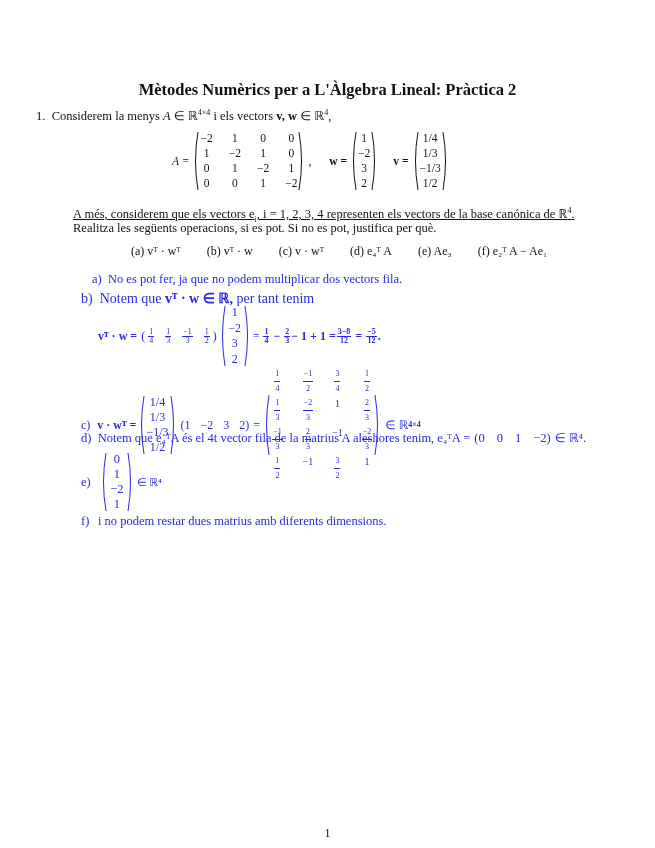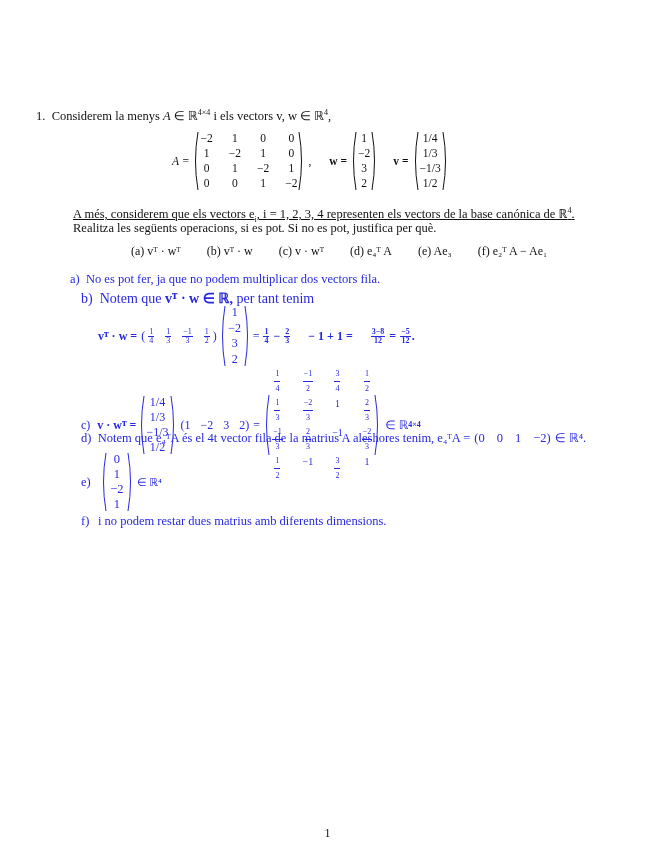--- a/index.html
+++ b/index.html
@@ -21,28 +21,29 @@
   .frac { display:inline-flex; flex-direction:column; align-items:center; vertical-align:middle; font-size:8px; line-height:8px; margin:0 1px; }
   .frac .n { border-bottom:0.8px solid currentColor; padding:0 1px; }
   .frac.bold { font-weight:bold; }
   .flex { display:flex; align-items:center; }
 </style>
 </head>
 <body>
 
 <div class="page">
 
+  <div class="title">Mètodes Numèrics per a L'Àlgebra Lineal: Pràctica 2</div>
 
   <div class="abs" style="left:36px; top:108px; font-size:12.5px;">
     <span>1.</span>&nbsp;
     <span>Considerem la menys</span>
     <i class="m">A</i>
     <span>∈ ℝ</span><sup>4×4</sup>
     <span>i els vectors</span>
-    <b class="v" style="font-weight:normal">v, w</b>
+    <b class="v" style="font-weight:bold">v, w</b>
     <span>∈ ℝ</span><sup>4</sup><span>,</span>
   </div>
 
   <div class="abs flex" style="left:172px; top:131px; font-size:11.5px;">
     <span style="font-style:italic;">A =</span>
     <span class="mat" style="margin-left:4px;">
       <span class="paren">
           <svg width="6" height="60" viewBox="0 0 6 60">
             <path d="M5 1 Q0 30 5 59" stroke="#111" fill="none" stroke-width="1"></path>
           </svg>
@@ -119,21 +120,21 @@
       <span>(a) vᵀ · wᵀ</span>
       <span>(b) vᵀ · w</span>
       <span>(c) v · wᵀ</span>
       <span>(d) e₄ᵀ A</span>
       <span>(e) Ae₃</span>
       <span>(f) e₂ᵀ A − Ae₁</span>
     </div>
 
   <div class="abs" style="left:73px; top:221px; font-size:12.5px;">Realitza les següents operacions, si es pot. Si no es pot, justifica per què.</div>
 
-  <div class="abs blue" style="left:70px; top:272px; font-size:12.5px;">
+  <div class="abs blue" style="left:92px; top:272px; font-size:12.5px;">
     <span>a)</span>&nbsp; <span>No es pot fer, ja que no podem multiplicar dos vectors fila.</span>
   </div>
   <div class="abs blue" style="left:81px; top:290px; font-size:14px;">
     <span>b)</span>&nbsp; <span>Notem que</span>
     <b>vᵀ · w ∈ ℝ,</b>
     <span>per tant tenim</span>
   </div>
 
   <div class="abs blue flex" style="left:98px; top:305px; font-size:12px;">
     <b>vᵀ · w =</b>
@@ -178,21 +179,21 @@
     <span style="margin:0 3px;">=</span>
     <span class="frac bold" id="bf1">
         <span class="n">1</span>
         <span>4</span>
       </span>
     <b style="margin:0 3px;">−</b>
     <span class="frac bold" id="bf2">
         <span class="n">2</span>
         <span>3</span>
       </span>
-    <b style="margin:0 17px;">− 1 + 1 =</b>
+    <b style="margin:0 0;">− 1 + 1 =</b>
     <span class="frac bold" id="bf3">
         <span class="n">3−8</span>
         <span>12</span>
       </span>
     <b style="margin:0 3px;">=</b>
     <span class="frac bold" id="bf4">
         <span class="n">−5</span>
         <span>12</span>
       </span>
     <b>.</b>

